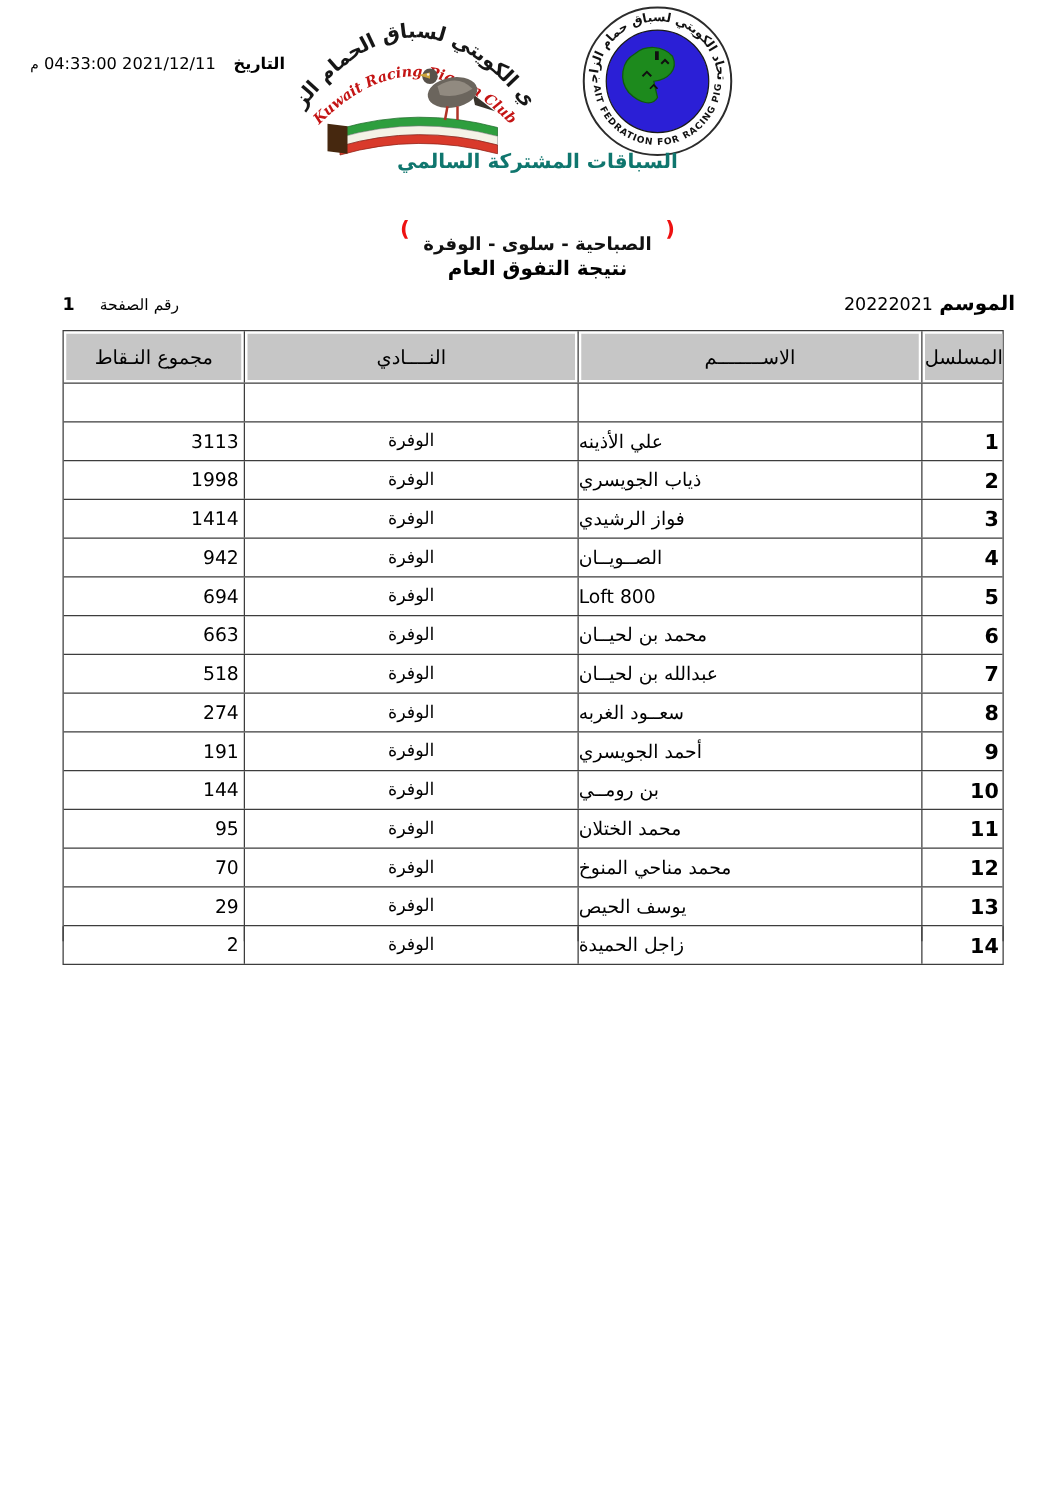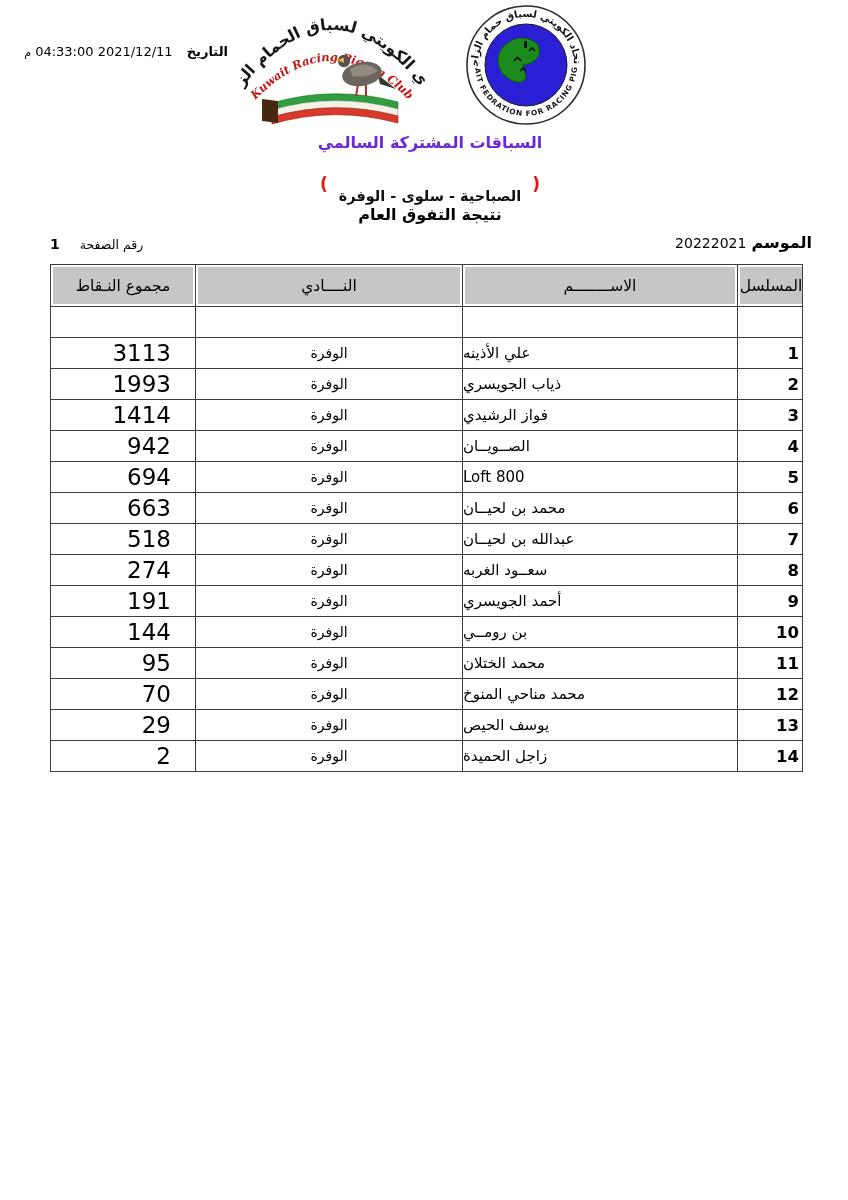--- a/index.html
+++ b/index.html
@@ -9,42 +9,42 @@
   }
   .abs{position:absolute;}
 
   
   .date-block{left:28px;top:44px;width:200px;direction:rtl;text-align:left;font-size:13px;white-space:nowrap;}
   .date-block .lbl{font-weight:bold;margin-left:10px;font-size:13px;}
   .date-block .suffix{font-size:11px;}
 
   
   .centerline{left:12px;width:836px;text-align:center;}
-  .title-red{top:133px;font-weight:bold;font-size:16px;color:#6d28d9;direction:rtl;}
+  .title-red{top:119px;font-weight:bold;font-size:16px;color:#0f766e;direction:rtl;}
   .subtitle{top:164px;display:flex;justify-content:center;align-items:center;gap:11px;}
   .subtitle .paren{color:#ee1111;font-weight:bold;font-size:17px;direction:ltr;}
   .subtitle .stations{direction:rtl;font-weight:bold;font-size:14.5px;color:#111;margin-top:24px;}
   .heading{top:205px;font-weight:bold;font-size:16px;direction:rtl;}
 
   .season{top:233px;right:36px;direction:rtl;white-space:nowrap;}
   .season .lbl{font-weight:bold;font-size:16px;}
   .season .val{font-size:14px;}
   .pagenum{top:236px;left:50px;direction:rtl;display:flex;gap:20px;align-items:baseline;}
   .pagenum .lbl{font-weight:normal;font-size:12.5px;}
   .pagenum .val{font-weight:bold;font-size:14px;}
 
   
   .tbl{left:50px;top:264px;width:753px;border:1px solid #3d3d3d;box-sizing:border-box;}
   .trow{display:grid;grid-template-columns:145px 267px 275px 66px;height:31px;border-top:1px solid #3d3d3d;box-sizing:border-box;}
   .trow.thead{height:41px;border-top:none;}
   .tcell{box-sizing:border-box;overflow:hidden;display:flex;align-items:center;}
   .tcell:not(:last-child){border-right:1px solid #3d3d3d;}
   .thead .tcell{padding:2px;}
   .hfill{background:#c6c6c6;width:100%;height:100%;display:flex;align-items:center;justify-content:center;font-weight:normal;font-size:15.5px;direction:rtl;white-space:nowrap;}
-  .c-points{justify-content:flex-end;padding-right:24px;font-size:23px;}
+  .c-points{justify-content:flex-end;padding-right:4px;font-size:15px;}
   .c-club{justify-content:center;font-size:14px;direction:rtl;}
   .c-name{justify-content:flex-end;padding-right:10px;font-size:15px;direction:rtl;}
   .c-serial{justify-content:flex-end;padding-right:5px;font-weight:bold;font-size:16.5px;}
   .stubs{left:50px;top:741px;width:753px;height:12px;display:grid;grid-template-columns:145px 267px 275px 66px;border-left:1px solid #3d3d3d;border-right:1px solid #3d3d3d;box-sizing:border-box;}
   .stubs div{border-right:1px solid #3d3d3d;}
   .stubs div:last-child{border-right:none;}
 
   .logo-club{left:238px;top:5px;}
   .logo-fed{left:462px;top:3px;}
 </style>
@@ -145,21 +145,21 @@
     <div class="tcell c-name"></div>
     <div class="tcell c-serial"></div>
   </div>
 <div class="trow">
     <div class="tcell c-points">3113</div>
     <div class="tcell c-club">الوفرة</div>
     <div class="tcell c-name">علي الأذينه</div>
     <div class="tcell c-serial">1</div>
   </div>
     <div class="trow">
-    <div class="tcell c-points">1993</div>
+    <div class="tcell c-points">1998</div>
     <div class="tcell c-club">الوفرة</div>
     <div class="tcell c-name">ذياب الجويسري</div>
     <div class="tcell c-serial">2</div>
   </div>
     <div class="trow">
     <div class="tcell c-points">1414</div>
     <div class="tcell c-club">الوفرة</div>
     <div class="tcell c-name">فواز الرشيدي</div>
     <div class="tcell c-serial">3</div>
   </div>

